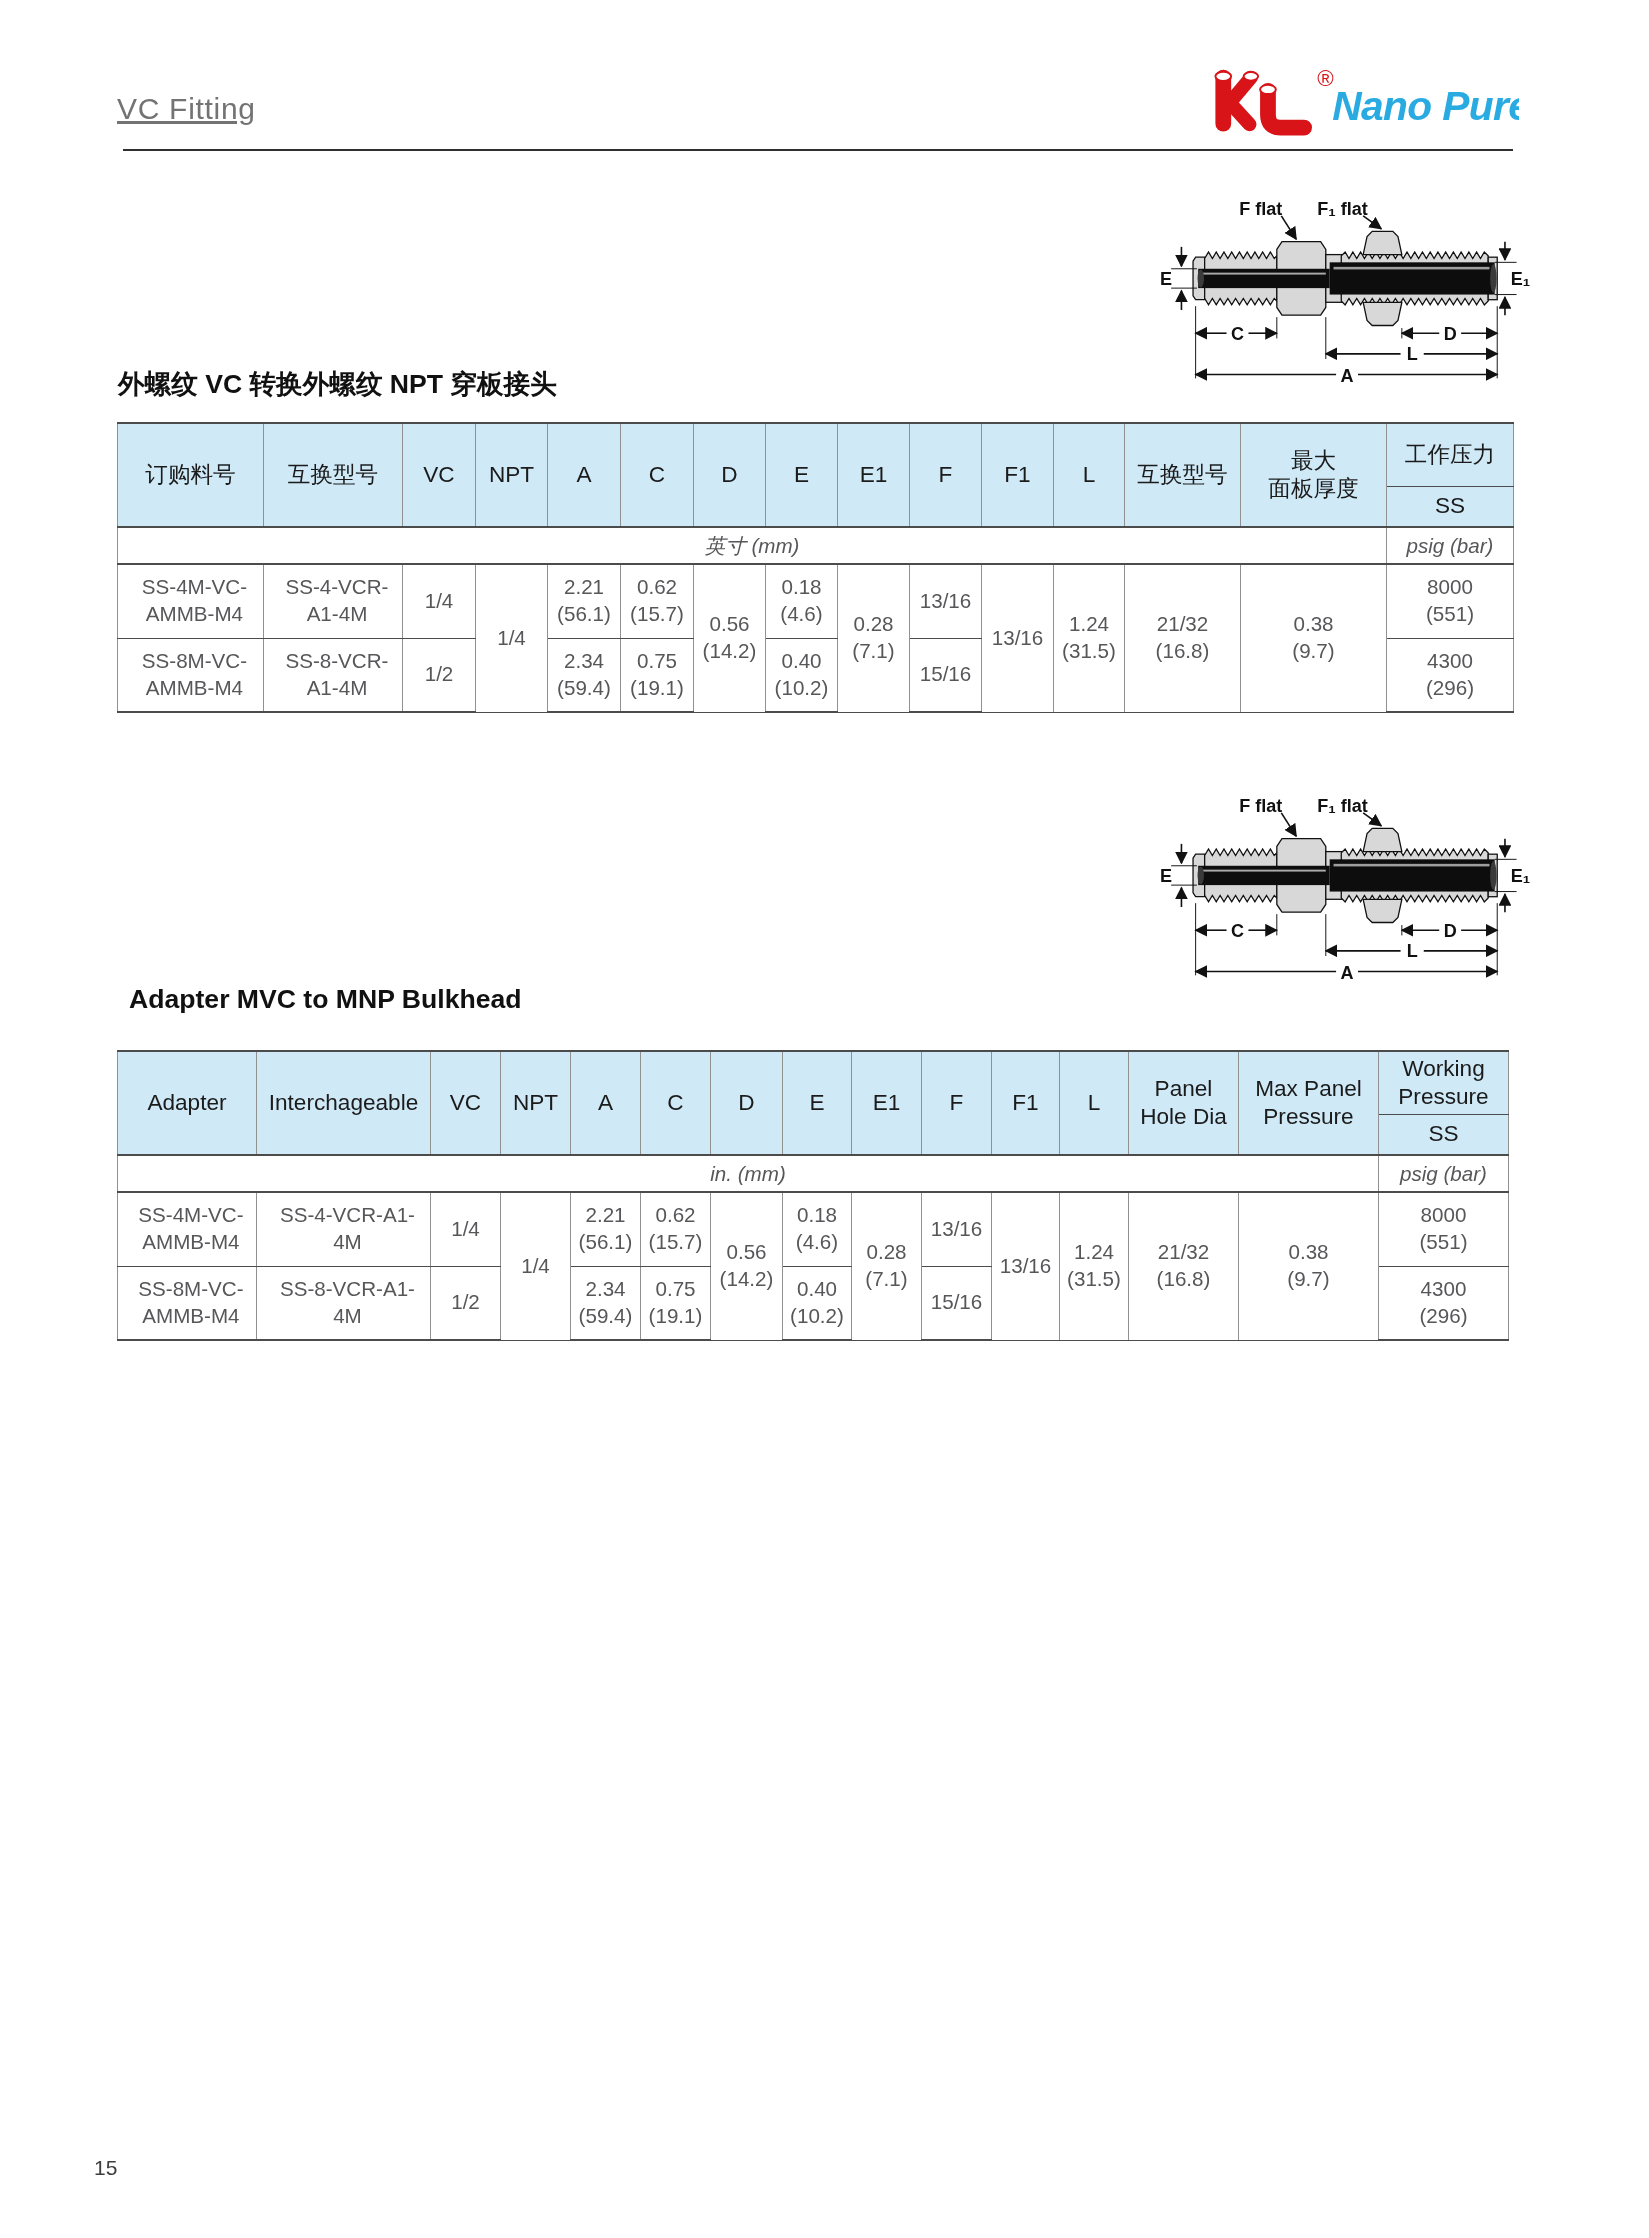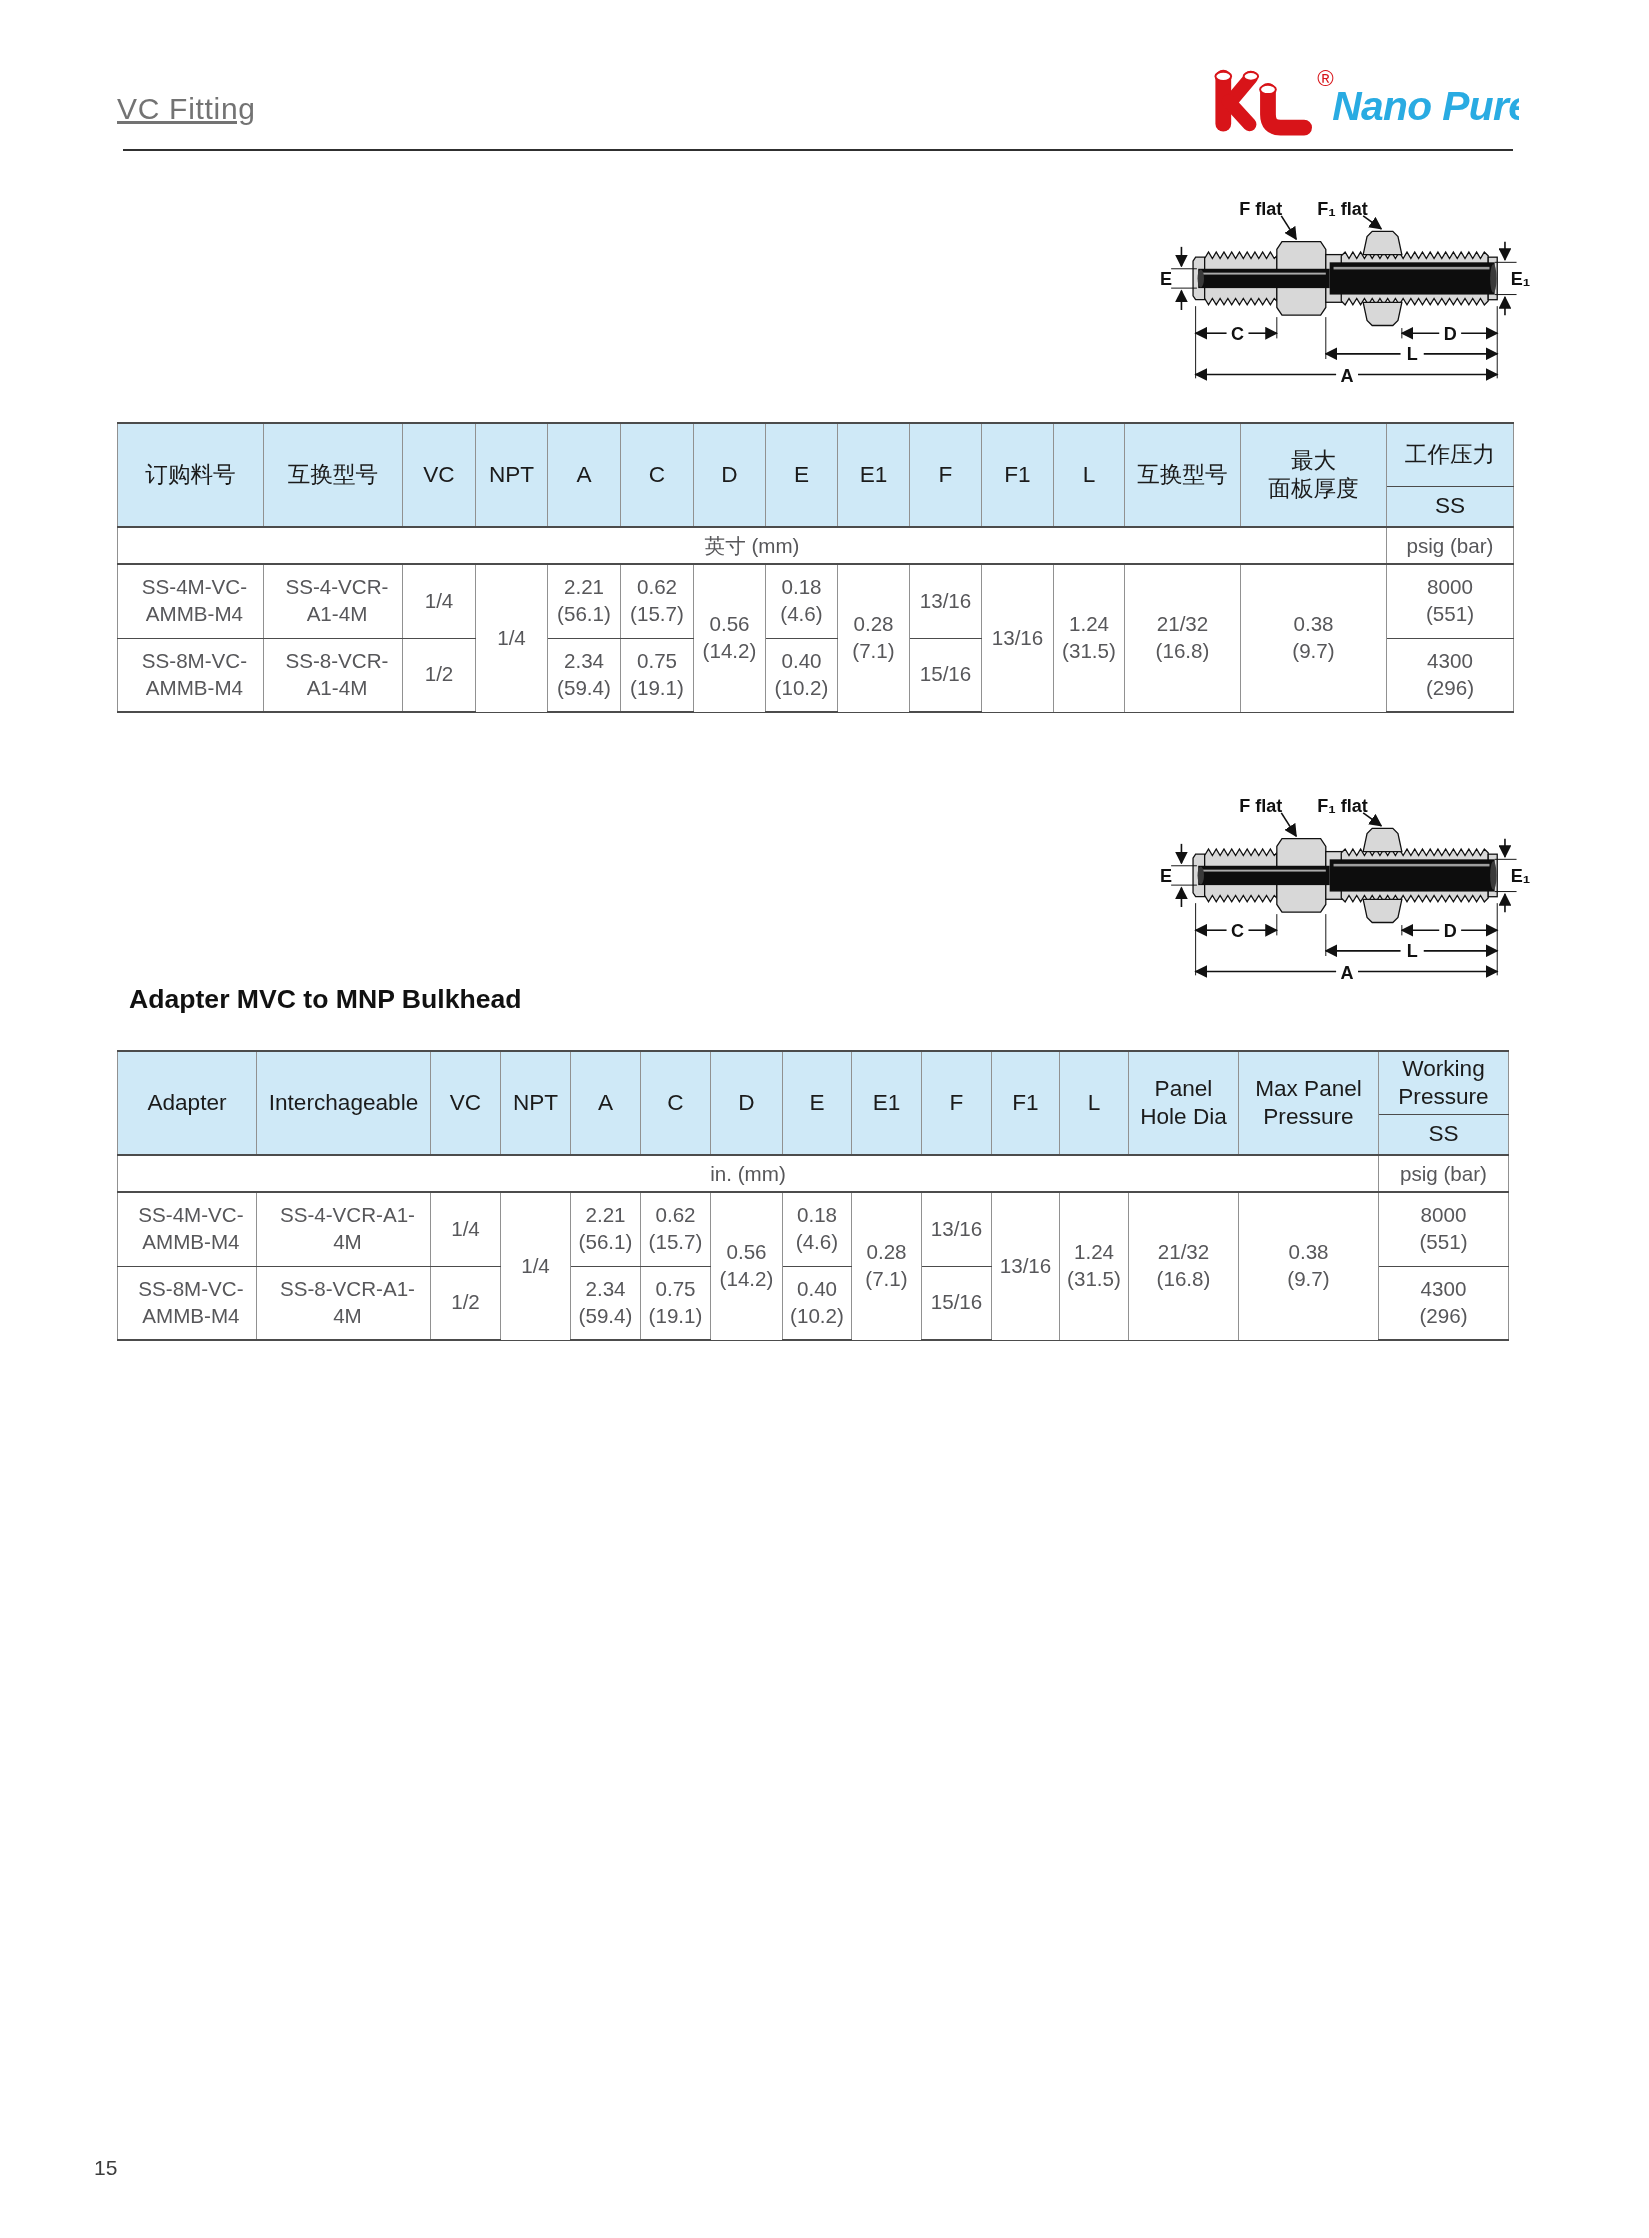--- a/index.html
+++ b/index.html
@@ -18,21 +18,21 @@
   .tbl{border-collapse:collapse;table-layout:fixed;}
   .tbl th,.tbl td{border-left:0.7px solid #919191;border-right:0.7px solid #919191;
       text-align:center;vertical-align:middle;white-space:pre-line;padding:0 2.7px;
       box-sizing:border-box;}
   .tbl thead th{background:#cfe9f7;font-weight:normal;font-size:22.6px;color:#1b1b1b;
       border-top:2px solid #4c4c4c;border-bottom:2px solid #4c4c4c;line-height:1.25;}
   .tbl thead th.wp{border-bottom:1.3px solid #4c4c4c;}
   .tbl thead .hrow2 th{border-top:none;border-bottom:2px solid #4c4c4c;}
   .hrow1{height:63px;}
   .hrow2{height:41px;}
-  .unit-row{height:37px;}
+  .unit-row{height:37px;font-style:italic;}
   .unit-row td{border-bottom:2px solid #4c4c4c;font-size:20.6px;color:#57575a;}
   .drow{height:74px;}
   .drow td{font-size:20.6px;color:#57575a;line-height:1.3;}
   .r1 td{border-bottom:1.3px solid #4c4c4c;}
   .r2 td{border-bottom:2px solid #4c4c4c;}
   .tbl td.al{text-align:center;padding-left:10.6px;margin-top:20px;}
 
   svg text{font-family:"Liberation Sans", sans-serif;}
 </style>
 </head>
@@ -127,20 +127,21 @@
         <text x="46" y="155">E</text>
         <text x="596" y="155">E₁</text>
         <text x="157" y="240">C</text>
         <text x="487" y="240">D</text>
         <text x="428" y="272">L</text>
         <text x="327" y="305">A</text>
       </g>
     </svg>
   </div>
 
+  <div class="abs heading-cn">外螺纹 VC 转换外螺纹 NPT 穿板接头</div>
 
   <div class="abs" style="left:117px;top:422px;border-radius:21px;">
     <table class="tbl" style="width:1396px;">
       <colgroup>
         <col style="width:146px">
           <col style="width:139px">
           <col style="width:73px">
           <col style="width:72px">
         <col style="width:73px">
           <col style="width:73px">

